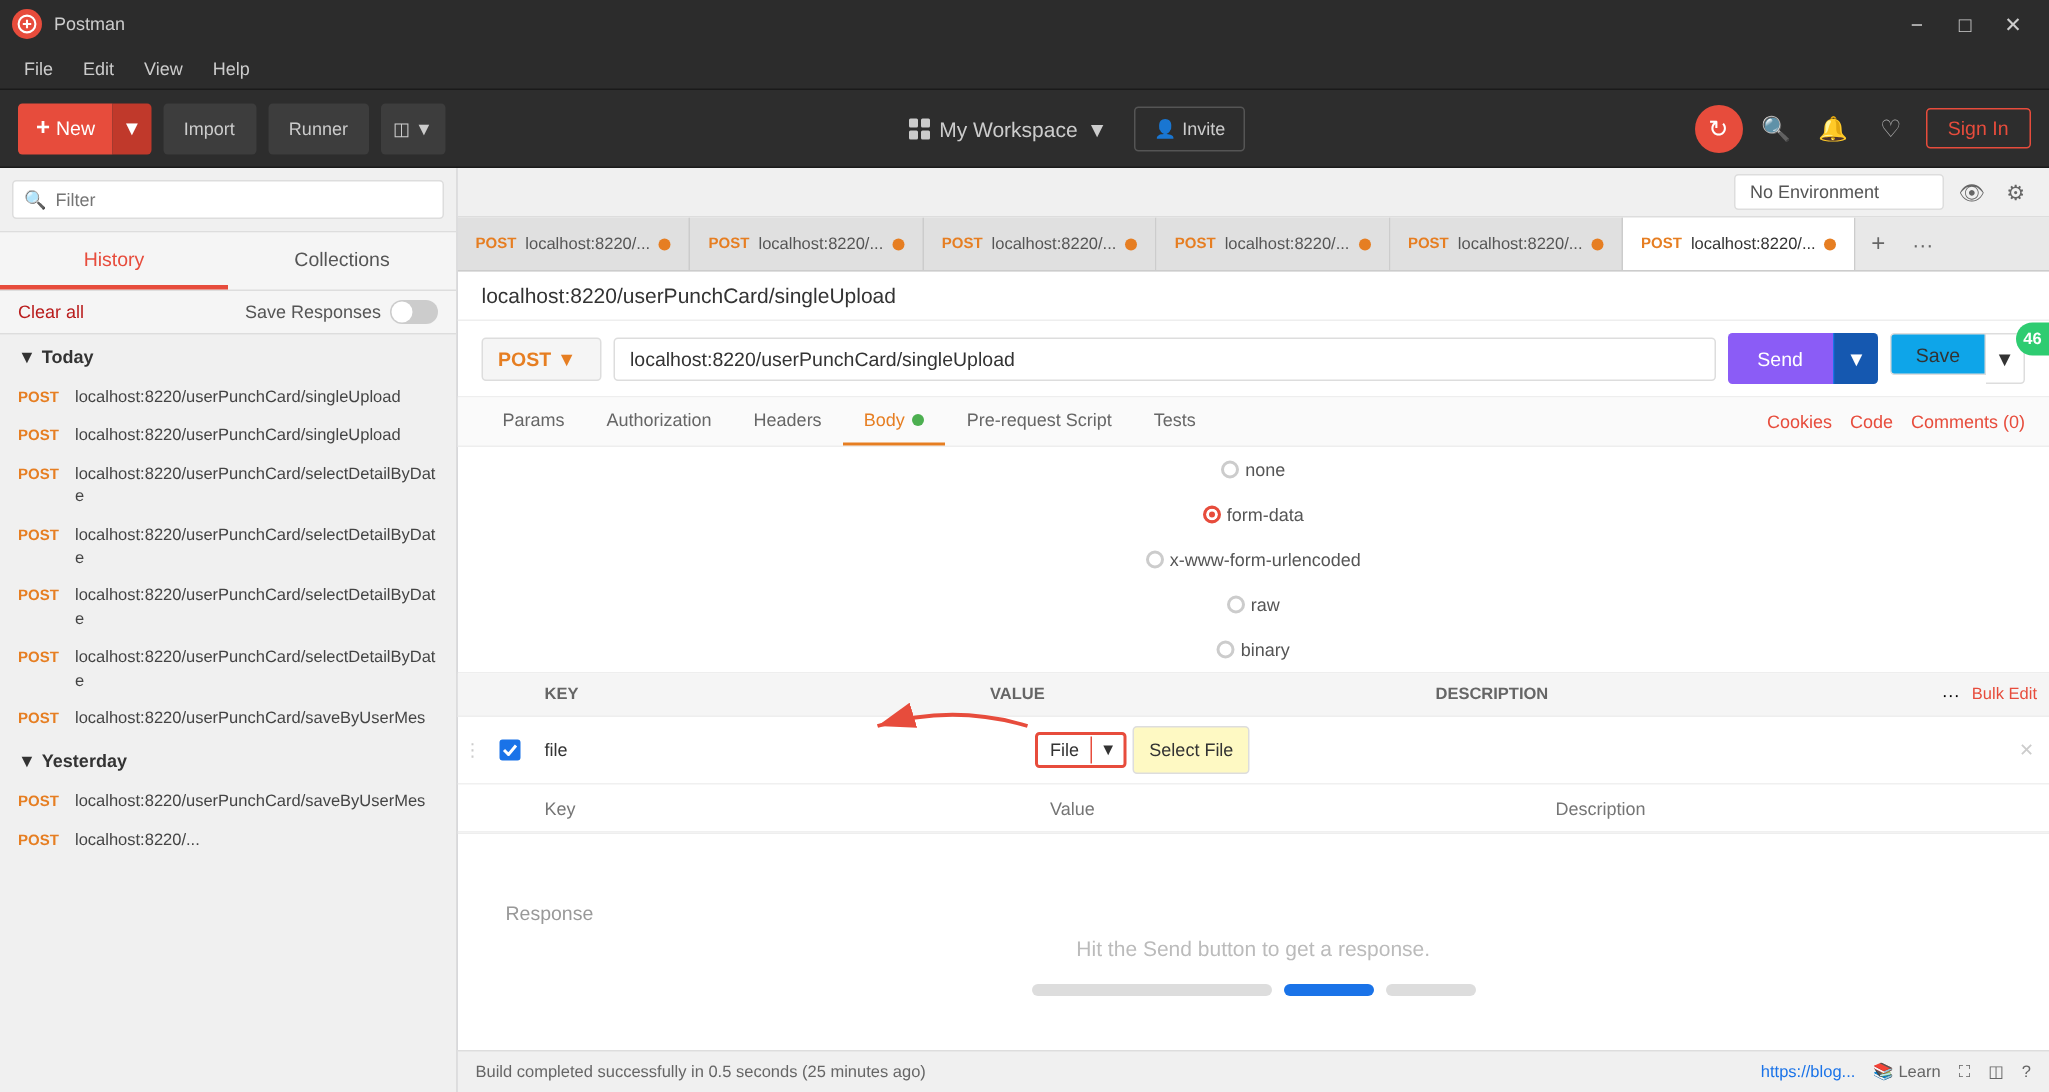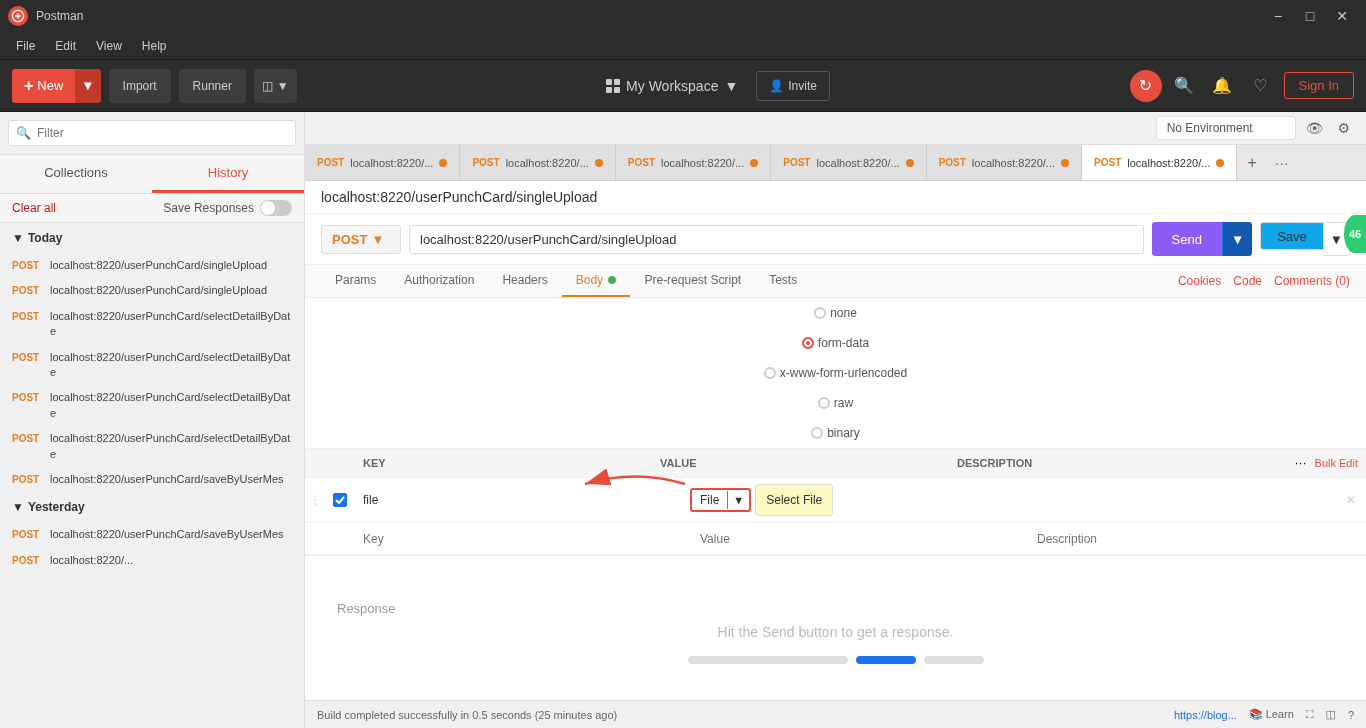--- a/index.html
+++ b/index.html
@@ -536,22 +536,22 @@
   <div class="main-layout">
 
     <div class="sidebar">
       <div class="sidebar-search">
         <div class="search-wrap">
           <span class="search-icon-inner">🔍</span>
           <input type="text" placeholder="Filter" style="">
         </div>
       </div>
       <div class="sidebar-tabs">
+        <div class="sidebar-tab active">History</div>
         <div class="sidebar-tab">Collections</div>
-        <div class="sidebar-tab active">History</div>
       </div>
       <div class="sidebar-actions">
         <button class="clear-btn">Clear all</button>
         <div class="save-responses">
           <span>Save Responses</span>
           <div class="toggle">
             <div class="toggle-knob"></div>
           </div>
         </div>
       </div>
@@ -779,15 +779,15 @@
           <span style="color: #1a73e8; cursor:pointer;">https://blog...</span>
           <span style="color:#666; cursor:pointer;">📚 Learn</span>
           <span style="color:#666; cursor:pointer;">⛶</span>
           <span style="color:#666; cursor:pointer;">◫</span>
           <span style="color:#666; cursor:pointer;">?</span>
         </div>
       </div>
     </div>
   </div>
 
-  <div style="position:absolute; top: 215px; right: 0; width:22px; height:38px; background:#2ecc71; border-radius: 50% 0 0 50%; display:flex; align-items:center; justify-content:center; color:white; font-size:11px; font-weight:bold;">46</div>
+  <div style="position:absolute; top: 215px; right: 0; width:22px; height:22px; background:#2ecc71; border-radius: 50% 0 0 50%; display:flex; align-items:center; justify-content:center; color:white; font-size:11px; font-weight:bold;">46</div>
 
 </div>
 
 </body></html>

